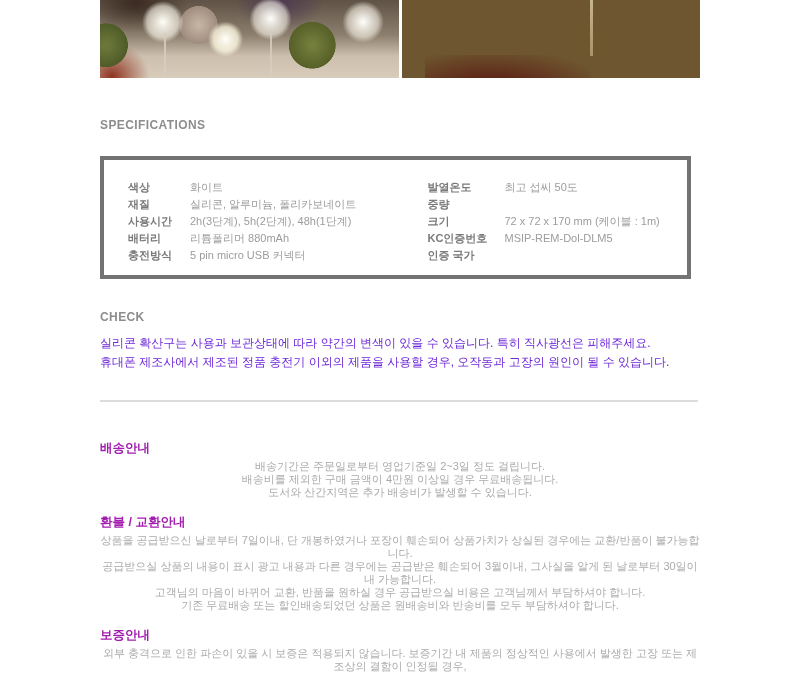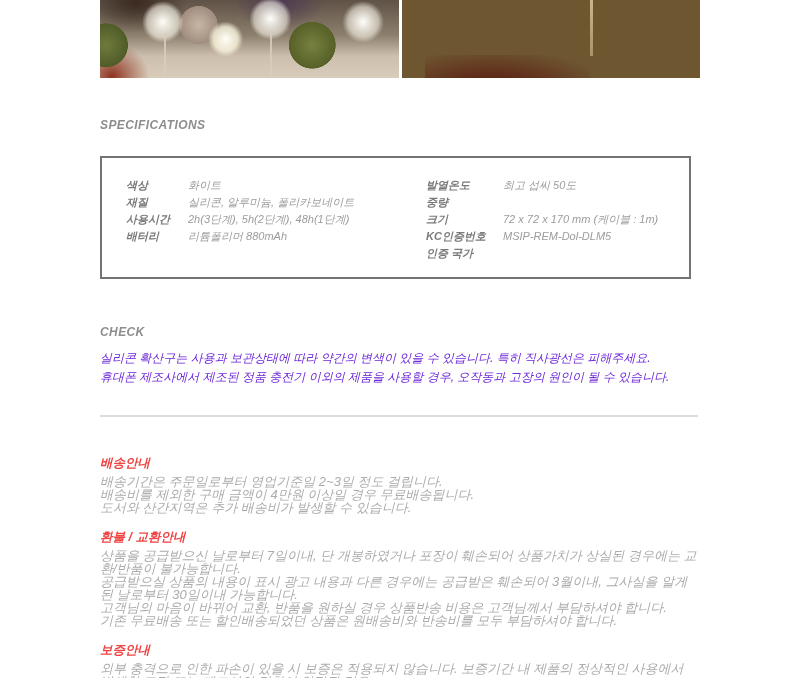--- a/index.html
+++ b/index.html
@@ -1,18 +1,18 @@
 <!DOCTYPE html>
 <html><head>
 <meta charset="utf-8">
 <style>
   * { margin: 0; padding: 0; box-sizing: border-box; }
   html, body { background: #ffffff; }
   body { font-family: "Liberation Sans", "DejaVu Sans", sans-serif; }
-  .page { position: relative; width: 800px; height: 678px; background: #ffffff; overflow: hidden; font-style: italic; }
+  .page { position: relative; width: 800px; height: 678px; background: #ffffff; overflow: hidden; }
 
   
   .photos { display: flex; width: 600px; margin-left: 100px; height: 78px; gap: 3px; }
   .photo { position: relative; overflow: hidden; flex: 1; }
   .photo-left {
     background:
       radial-gradient(circle 26px at 88% 28%, #fffefa, rgba(255,252,238,0.55) 58%, rgba(255,250,230,0) 80%),
       radial-gradient(circle 27px at 57% 24%, #fffefa, rgba(255,252,240,0.55) 60%, rgba(255,252,240,0) 78%),
       radial-gradient(circle 26px at 21% 28%, #fffdf5, rgba(255,252,240,0.6) 60%, rgba(255,252,240,0) 80%),
       radial-gradient(circle 22px at 42% 50%, #fffef8, rgba(255,250,225,0.75) 55%, rgba(255,250,225,0) 80%),
@@ -53,40 +53,40 @@
   
   .content { width: 600px; margin-left: 100px; }
 
   .caps-heading {
     font-size: 12px; font-weight: bold; color: #8d8d8d; letter-spacing: 0.4px;
   }
   .spec-heading { margin-top: 40px; }
 
   .spec-box {
     margin-top: 24px; width: 591px; height: 123px;
-    border: 2px solid #737373; display: flex; padding: 19px 0 0 24px;
+    border: 4px solid #737373; display: flex; padding: 19px 0 0 24px;
   }
   .spec-col { font-size: 11px; line-height: 17px; }
   .spec-col.left  { width: 300px; }
   .spec-col.right { width: 260px; }
   .spec-row { display: flex; }
   .spec-label { font-weight: bold; color: #7a7a7a; flex: 0 0 auto; }
   .spec-col.left  .spec-label { width: 62px; }
   .spec-col.right .spec-label { width: 77px; }
   .spec-value { color: #9c9c9c; }
 
-  .check-heading { margin-top: 46px; }
+  .check-heading { margin-top: 31px; }
   .check-body { margin-top: 10px; font-size: 12px; line-height: 19px; color: #6d28d9; }
 
   .divider { margin-top: 28px; border: none; border-top: 2px solid #dcdcdc; width: 598px; }
 
   .notices { margin-top: 38px; }
   .notice-section { margin-bottom: 15px; }
-  .notice-heading { font-size: 12.5px; font-weight: bold; color: #ef4444; margin-bottom: 3px; }
-  .notice-line { font-size: 13px; line-height: 13px; color: #ababab; }
+  .notice-heading { font-size: 12.5px; font-weight: bold; color: #a21caf; margin-bottom: 3px; }
+  .notice-line { font-size: 11px; line-height: 13px; color: #ababab; text-align: center; }
 </style>
 </head>
 <body>
 
 <div class="page">
 
   <div class="photos">
     <div class="photo photo-left"></div>
     <div class="photo photo-right"></div>
   </div>
@@ -105,20 +105,24 @@
           <span class="spec-label">재질</span>
           <span class="spec-value">실리콘, 알루미늄, 폴리카보네이트</span>
         </div>
         <div class="spec-row">
           <span class="spec-label">사용시간</span>
           <span class="spec-value">2h(3단계), 5h(2단계), 48h(1단계)</span>
         </div>
         <div class="spec-row">
           <span class="spec-label">배터리</span>
           <span class="spec-value">리튬폴리머 880mAh</span>
+        </div>
+        <div class="spec-row">
+          <span class="spec-label">충전방식</span>
+          <span class="spec-value">5 pin micro USB 커넥터</span>
         </div>
       </div>
       <div class="spec-col right">
         <div class="spec-row">
           <span class="spec-label">발열온도</span>
           <span class="spec-value">최고 섭씨 50도</span>
         </div>
         <div class="spec-row">
           <span class="spec-label">중량</span>
         </div>
@@ -150,21 +154,21 @@
         <div class="notice-heading">배송안내</div>
         <div class="notice-line">배송기간은 주문일로부터 영업기준일 2~3일 정도 걸립니다.</div>
         <div class="notice-line">배송비를 제외한 구매 금액이 4만원 이상일 경우 무료배송됩니다.</div>
         <div class="notice-line">도서와 산간지역은 추가 배송비가 발생할 수 있습니다.</div>
       </div>
 
       <div class="notice-section">
         <div class="notice-heading">환불 / 교환안내</div>
         <div class="notice-line">상품을 공급받으신 날로부터 7일이내, 단 개봉하였거나 포장이 훼손되어 상품가치가 상실된 경우에는 교환/반품이 불가능합니다.</div>
         <div class="notice-line">공급받으실 상품의 내용이 표시 광고 내용과 다른 경우에는 공급받은 훼손되어 3월이내, 그사실을 알게 된 날로부터 30일이내 가능합니다.</div>
-        <div class="notice-line">고객님의 마음이 바뀌어 교환, 반품을 원하실 경우 상품반송 비용은 고객님께서 부담하셔야 합니다.</div>
+        <div class="notice-line">고객님의 마음이 바뀌어 교환, 반품을 원하실 경우 공급받으실 비용은 고객님께서 부담하셔야 합니다.</div>
         <div class="notice-line">기존 무료배송 또는 할인배송되었던 상품은 원배송비와 반송비를 모두 부담하셔야 합니다.</div>
       </div>
 
       <div class="notice-section">
         <div class="notice-heading">보증안내</div>
         <div class="notice-line">외부 충격으로 인한 파손이 있을 시 보증은 적용되지 않습니다. 보증기간 내 제품의 정상적인 사용에서 발생한 고장 또는 제조상의 결함이 인정될 경우,</div>
 
       </div>
 
     </div>

